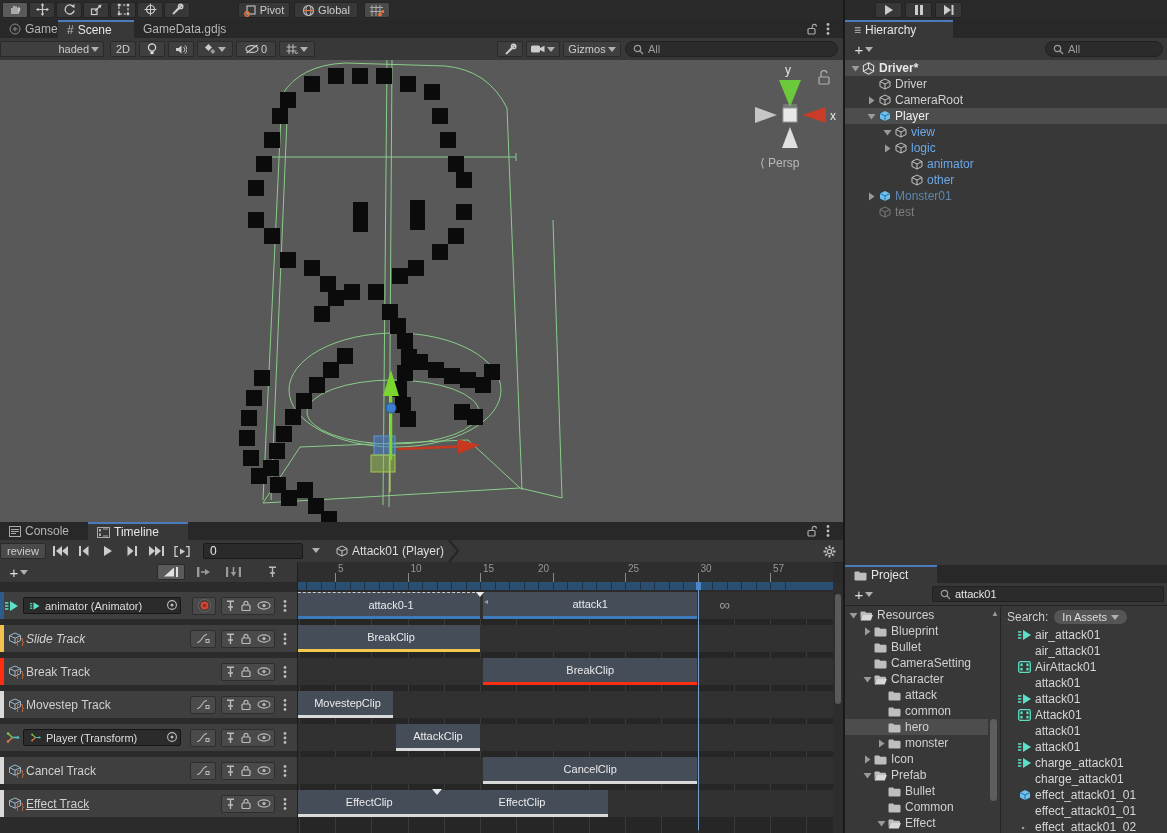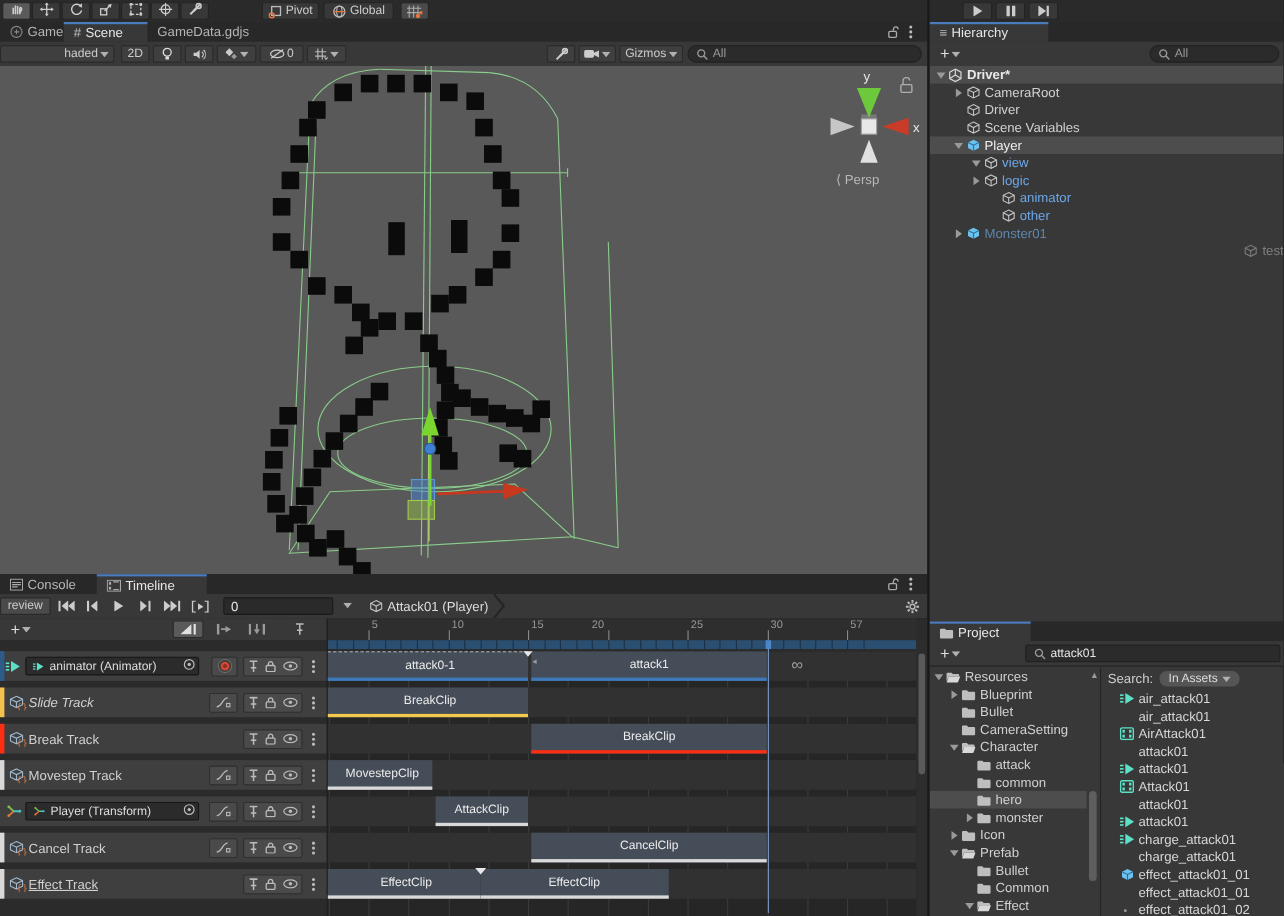--- a/index.html
+++ b/index.html
@@ -443,144 +443,132 @@
           </span>
           <span class="ic">
             <svg width="13" height="13">
               <path d="M6.5 0.8 L11.6 3.6 V9.4 L6.5 12.2 L1.4 9.4 V3.6 Z" fill="none" stroke="#d8d8d8" stroke-width="1.1"></path>
               <path d="M6.5 0.8 V6.2 M1.4 9.4 L6.5 6.2 M11.6 9.4 L6.5 6.2" stroke="#d8d8d8" stroke-width="1.1"></path>
             </svg>
           </span>
           <span class="lb" style="color: rgb(232, 232, 232); font-weight: bold;">Driver*</span>
         </div>
         <div class="trow" style="padding-left: 20px;">
-          <span class="arr">
-            <svg width="9" height="9">
-              <path d="M2 0.5 L2 8.5 L7.5 4.5 Z" fill="#9a9a9a"></path>
-            </svg>
-          </span>
+          <span class="arr"></span>
           <span class="ic">
             <svg width="12" height="12">
               <g fill="none" stroke="#C4C4C4" stroke-width="1">
                 <path d="M6 1 L11 3.5 V8.5 L6 11 L1 8.5 V3.5 Z"></path>
                 <path d="M1 3.5 L6 6 L11 3.5 M6 6 V11"></path>
               </g>
             </svg>
           </span>
-          <span class="lb" style="color: rgb(208, 208, 208);">CameraRoot</span>
+          <span class="lb" style="color: rgb(208, 208, 208);">Driver</span>
         </div>
         <div class="trow" style="padding-left: 20px;">
-          <span class="arr"></span>
+          <span class="arr">
+            <svg width="9" height="9">
+              <path d="M2 0.5 L2 8.5 L7.5 4.5 Z" fill="#9a9a9a"></path>
+            </svg>
+          </span>
           <span class="ic">
             <svg width="12" height="12">
               <g fill="none" stroke="#C4C4C4" stroke-width="1">
                 <path d="M6 1 L11 3.5 V8.5 L6 11 L1 8.5 V3.5 Z"></path>
                 <path d="M1 3.5 L6 6 L11 3.5 M6 6 V11"></path>
               </g>
             </svg>
           </span>
-          <span class="lb" style="color: rgb(208, 208, 208);">Driver</span>
-        </div>
-        <div class="trow" style="padding-left: 20px;">
-          <span class="arr"></span>
+          <span class="lb" style="color: rgb(208, 208, 208);">CameraRoot</span>
+        </div>
+        <div class="trow sel" style="padding-left: 20px;">
+          <span class="arr">
+            <svg width="9" height="9">
+              <path d="M0.5 2 L8.5 2 L4.5 7.5 Z" fill="#9a9a9a"></path>
+            </svg>
+          </span>
+          <span class="ic">
+            <svg width="12" height="12">
+              <path d="M6 1 L11 3.5 V8.5 L6 11 L1 8.5 V3.5 Z" fill="#6CC1EE"></path>
+              <path d="M1 3.5 L6 6 L11 3.5 M6 6 V11" stroke="#2E6E96" fill="none"></path>
+            </svg>
+          </span>
+          <span class="lb" style="color: rgb(238, 238, 238);">Player</span>
+        </div>
+        <div class="trow" style="padding-left: 36px;">
+          <span class="arr">
+            <svg width="9" height="9">
+              <path d="M0.5 2 L8.5 2 L4.5 7.5 Z" fill="#9a9a9a"></path>
+            </svg>
+          </span>
           <span class="ic">
             <svg width="12" height="12">
               <g fill="none" stroke="#C4C4C4" stroke-width="1">
                 <path d="M6 1 L11 3.5 V8.5 L6 11 L1 8.5 V3.5 Z"></path>
                 <path d="M1 3.5 L6 6 L11 3.5 M6 6 V11"></path>
               </g>
             </svg>
           </span>
-          <span class="lb" style="color: rgb(208, 208, 208);">Scene Variables</span>
-        </div>
-        <div class="trow sel" style="padding-left: 20px;">
-          <span class="arr">
-            <svg width="9" height="9">
-              <path d="M0.5 2 L8.5 2 L4.5 7.5 Z" fill="#9a9a9a"></path>
-            </svg>
-          </span>
-          <span class="ic">
-            <svg width="12" height="12">
-              <path d="M6 1 L11 3.5 V8.5 L6 11 L1 8.5 V3.5 Z" fill="#6CC1EE"></path>
-              <path d="M1 3.5 L6 6 L11 3.5 M6 6 V11" stroke="#2E6E96" fill="none"></path>
-            </svg>
-          </span>
-          <span class="lb" style="color: rgb(238, 238, 238);">Player</span>
+          <span class="lb" style="color: rgb(108, 167, 232);">view</span>
         </div>
         <div class="trow" style="padding-left: 36px;">
           <span class="arr">
             <svg width="9" height="9">
-              <path d="M0.5 2 L8.5 2 L4.5 7.5 Z" fill="#9a9a9a"></path>
+              <path d="M2 0.5 L2 8.5 L7.5 4.5 Z" fill="#9a9a9a"></path>
             </svg>
           </span>
           <span class="ic">
             <svg width="12" height="12">
               <g fill="none" stroke="#C4C4C4" stroke-width="1">
                 <path d="M6 1 L11 3.5 V8.5 L6 11 L1 8.5 V3.5 Z"></path>
                 <path d="M1 3.5 L6 6 L11 3.5 M6 6 V11"></path>
               </g>
             </svg>
           </span>
-          <span class="lb" style="color: rgb(108, 167, 232);">view</span>
-        </div>
-        <div class="trow" style="padding-left: 36px;">
-          <span class="arr">
-            <svg width="9" height="9">
-              <path d="M2 0.5 L2 8.5 L7.5 4.5 Z" fill="#9a9a9a"></path>
-            </svg>
-          </span>
+          <span class="lb" style="color: rgb(108, 167, 232);">logic</span>
+        </div>
+        <div class="trow" style="padding-left: 52px;">
+          <span class="arr"></span>
           <span class="ic">
             <svg width="12" height="12">
               <g fill="none" stroke="#C4C4C4" stroke-width="1">
                 <path d="M6 1 L11 3.5 V8.5 L6 11 L1 8.5 V3.5 Z"></path>
                 <path d="M1 3.5 L6 6 L11 3.5 M6 6 V11"></path>
               </g>
             </svg>
           </span>
-          <span class="lb" style="color: rgb(108, 167, 232);">logic</span>
+          <span class="lb" style="color: rgb(108, 167, 232);">animator</span>
         </div>
         <div class="trow" style="padding-left: 52px;">
           <span class="arr"></span>
           <span class="ic">
             <svg width="12" height="12">
               <g fill="none" stroke="#C4C4C4" stroke-width="1">
                 <path d="M6 1 L11 3.5 V8.5 L6 11 L1 8.5 V3.5 Z"></path>
                 <path d="M1 3.5 L6 6 L11 3.5 M6 6 V11"></path>
               </g>
             </svg>
           </span>
-          <span class="lb" style="color: rgb(108, 167, 232);">animator</span>
-        </div>
-        <div class="trow" style="padding-left: 52px;">
-          <span class="arr"></span>
-          <span class="ic">
-            <svg width="12" height="12">
-              <g fill="none" stroke="#C4C4C4" stroke-width="1">
-                <path d="M6 1 L11 3.5 V8.5 L6 11 L1 8.5 V3.5 Z"></path>
-                <path d="M1 3.5 L6 6 L11 3.5 M6 6 V11"></path>
-              </g>
-            </svg>
-          </span>
           <span class="lb" style="color: rgb(108, 167, 232);">other</span>
         </div>
         <div class="trow" style="padding-left: 20px;">
           <span class="arr">
             <svg width="9" height="9">
               <path d="M2 0.5 L2 8.5 L7.5 4.5 Z" fill="#9a9a9a"></path>
             </svg>
           </span>
           <span class="ic">
             <svg width="12" height="12">
               <path d="M6 1 L11 3.5 V8.5 L6 11 L1 8.5 V3.5 Z" fill="#6CC1EE"></path>
               <path d="M1 3.5 L6 6 L11 3.5 M6 6 V11" stroke="#2E6E96" fill="none"></path>
             </svg>
           </span>
           <span class="lb" style="color: rgb(94, 134, 172);">Monster01</span>
         </div>
-        <div class="trow" style="padding-left: 20px; justify-content: flex-end;">
+        <div class="trow" style="padding-left: 20px;">
           <span class="arr"></span>
           <span class="ic">
             <svg width="12" height="12">
               <g fill="none" stroke="#7a7a7a" stroke-width="1">
                 <path d="M6 1 L11 3.5 V8.5 L6 11 L1 8.5 V3.5 Z"></path>
                 <path d="M1 3.5 L6 6 L11 3.5 M6 6 V11"></path>
               </g>
             </svg>
           </span>
           <span class="lb" style="color: rgb(127, 127, 127);">test</span>

